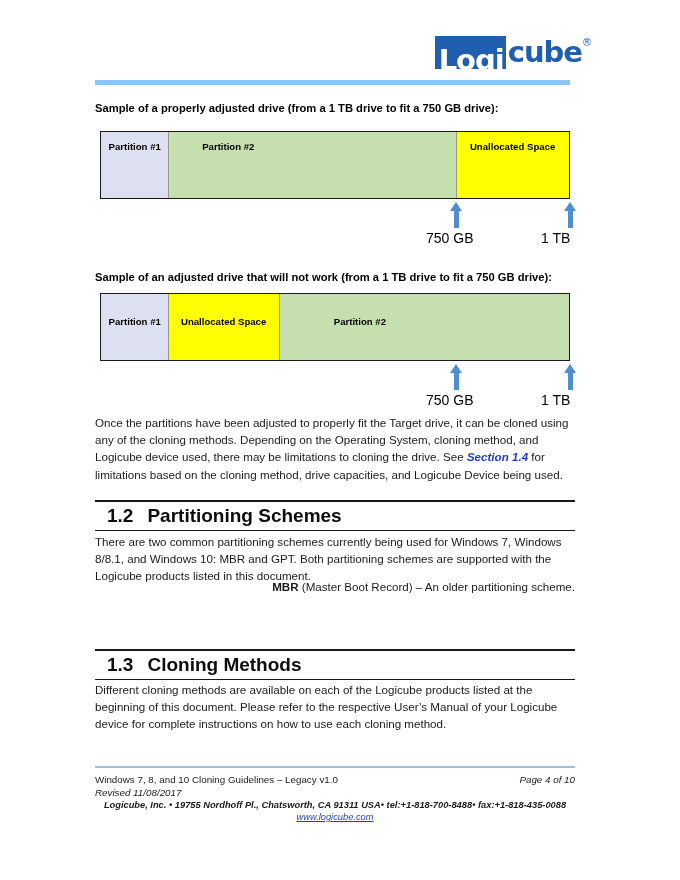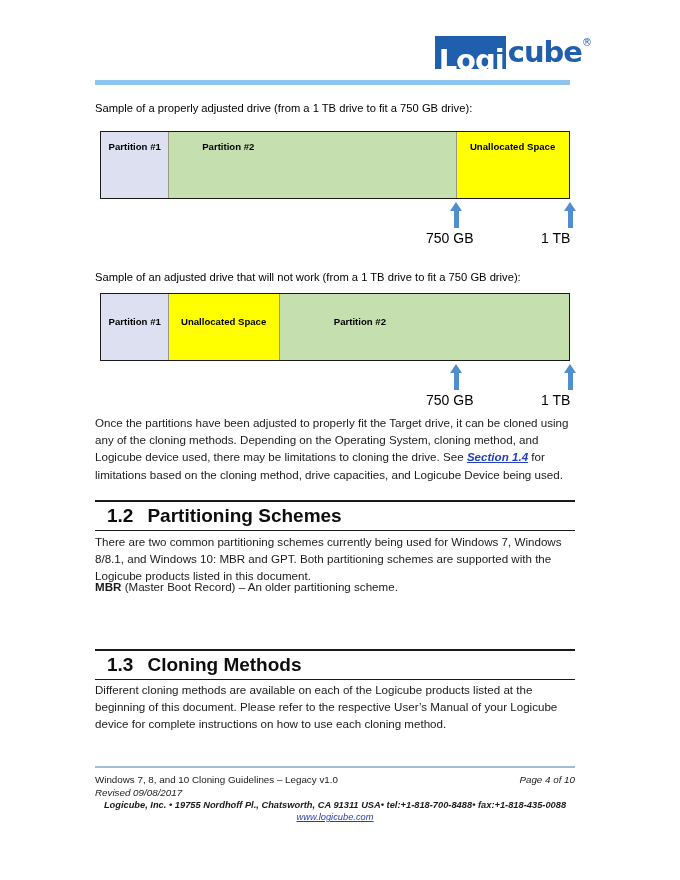--- a/index.html
+++ b/index.html
@@ -65,21 +65,21 @@
     position: absolute;
     left: 95px;
     top: 80px;
     width: 475px;
     height: 5px;
     background: #8ec5f0;
   }
   .caption {
     position: absolute;
     font-size: 11.2px;
-    font-weight: normal;
+    font-weight: bold;
     color: #000000;
     white-space: nowrap;
   }
 
   
   .diagram {
     position: absolute;
   }
   .bar {
     position: absolute;
@@ -153,21 +153,20 @@
     font-size: 11.6px;
     line-height: 17.2px;
     color: #1a1a1a;
     text-align: left;
   }
   .para b { font-weight: bold; }
   .xref {
     color: #1f3fbf;
     font-weight: bold;
     font-style: italic;
-    text-decoration: underline;
     margin-top: 23px;
   }
 
   
   .section {
     position: absolute;
     width: 480px;
   }
   .sec-rule-top {
     width: 100%;
@@ -327,33 +326,33 @@
   </div>
 
   <div class="para" style="left:95px; top:414px;"><span>Once the partitions have been adjusted to properly fit the Target drive, it can be cloned using any of the cloning methods. Depending on the Operating System, cloning method, and Logicube device used, there may be limitations to cloning the drive. See </span><span class="xref">Section 1.4</span><span> for limitations based on the cloning method, drive capacities, and Logicube Device being used.</span></div>
 
   <div class="section" style="left:95px; top:500px;">
     <div class="sec-rule-top"></div>
     <div class="sec-title"><span class="sec-num">1.2</span><span>Partitioning Schemes</span></div>
     <div class="sec-rule-bot"></div>
   </div>
   <div class="para" style="left:95px; top:533px;">There are two common partitioning schemes currently being used for Windows 7, Windows 8/8.1, and Windows 10: MBR and GPT. Both partitioning schemes are supported with the Logicube products listed in this document.</div>
-  <div class="para" style="left:95px; top:578px;"><b>MBR</b><span> (Master Boot Record) – An older partitioning scheme.</span></div>
+  <div class="para" style="left:95px; top:578px;text-align:right;"><b>MBR</b><span> (Master Boot Record) – An older partitioning scheme.</span></div>
 
   <div class="section" style="left:95px; top:649px;">
     <div class="sec-rule-top"></div>
     <div class="sec-title"><span class="sec-num">1.3</span><span>Cloning Methods</span></div>
     <div class="sec-rule-bot"></div>
   </div>
   <div class="para" style="left:95px; top:681px;">Different cloning methods are available on each of the Logicube products listed at the beginning of this document. Please refer to the respective User’s Manual of your Logicube device for complete instructions on how to use each cloning method.</div>
 
   <div class="footer">
     <div class="footer-rule"></div>
     <div class="footer-row">
       <span class="footer-doc">Windows 7, 8, and 10 Cloning Guidelines – Legacy v1.0</span>
       <span class="footer-page">Page 4 of 10</span>
     </div>
-    <div class="footer-rev">Revised 09/08/2017</div>
+    <div class="footer-rev">Revised 11/08/2017</div>
     <div class="footer-addr">Logicube, Inc. • 19755 Nordhoff Pl., Chatsworth, CA 91311 USA• tel:+1-818-700-8488• fax:+1-818-435-0088</div>
     <div class="footer-url">www.logicube.com</div>
   </div>
 
 </div>
 
 </body></html>

